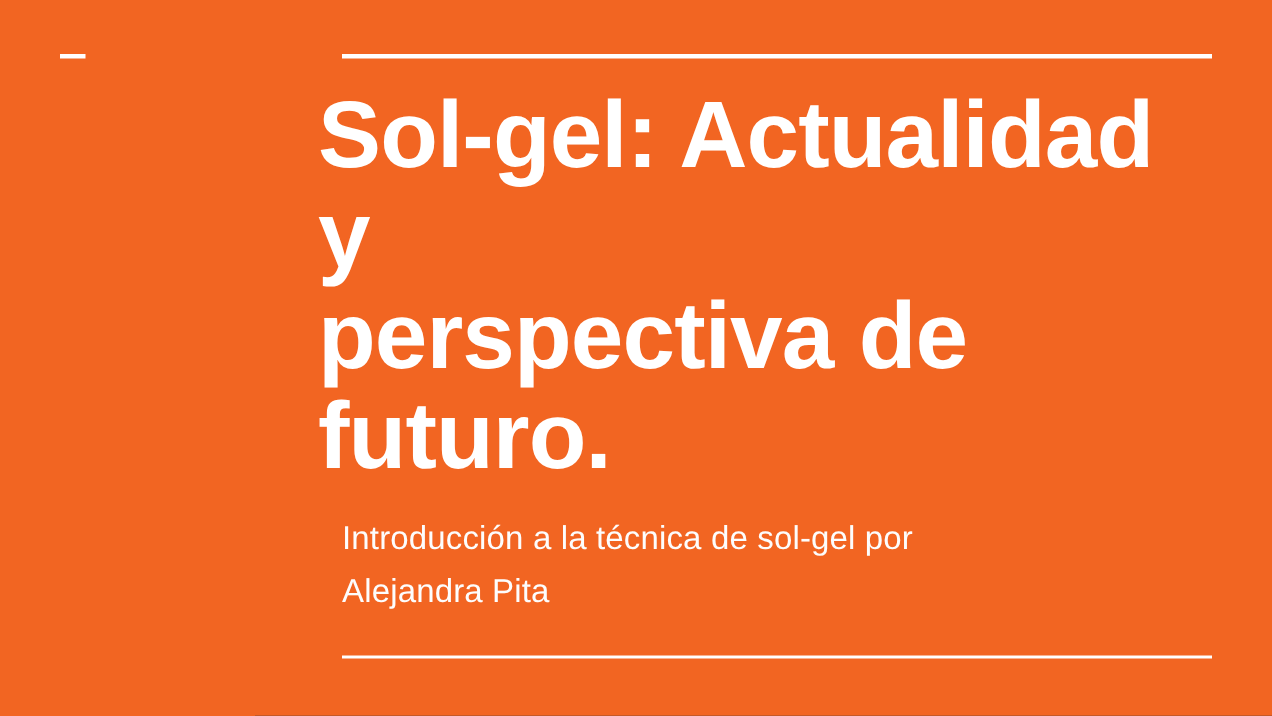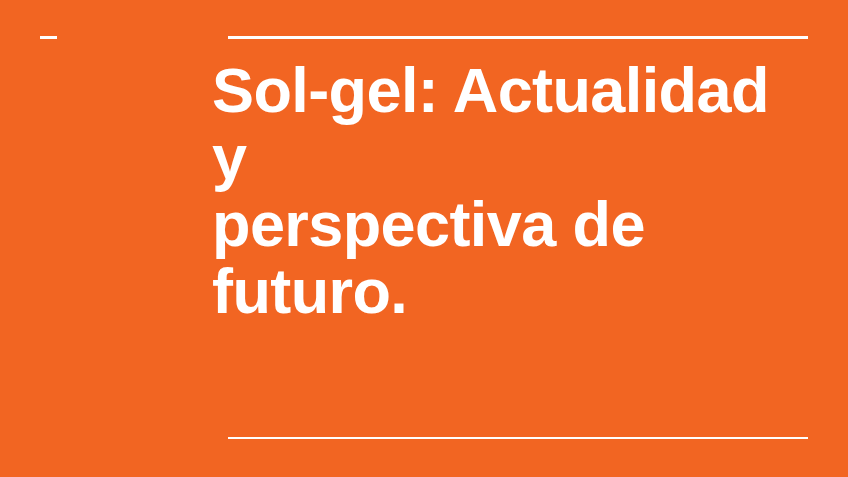--- a/index.html
+++ b/index.html
@@ -75,16 +75,18 @@
 <div class="slide">
 
   <span class="corner-dash"></span>
 
   <span class="rule rule-top"></span>
 
   <h1 class="title">Sol-gel: Actualidad y
 perspectiva de
 futuro.</h1>
 
+  <p class="subtitle">Introducción a la técnica de sol-gel por
+Alejandra Pita</p>
 
   <span class="rule rule-bottom"></span>
 
 </div>
 
 </body></html>

